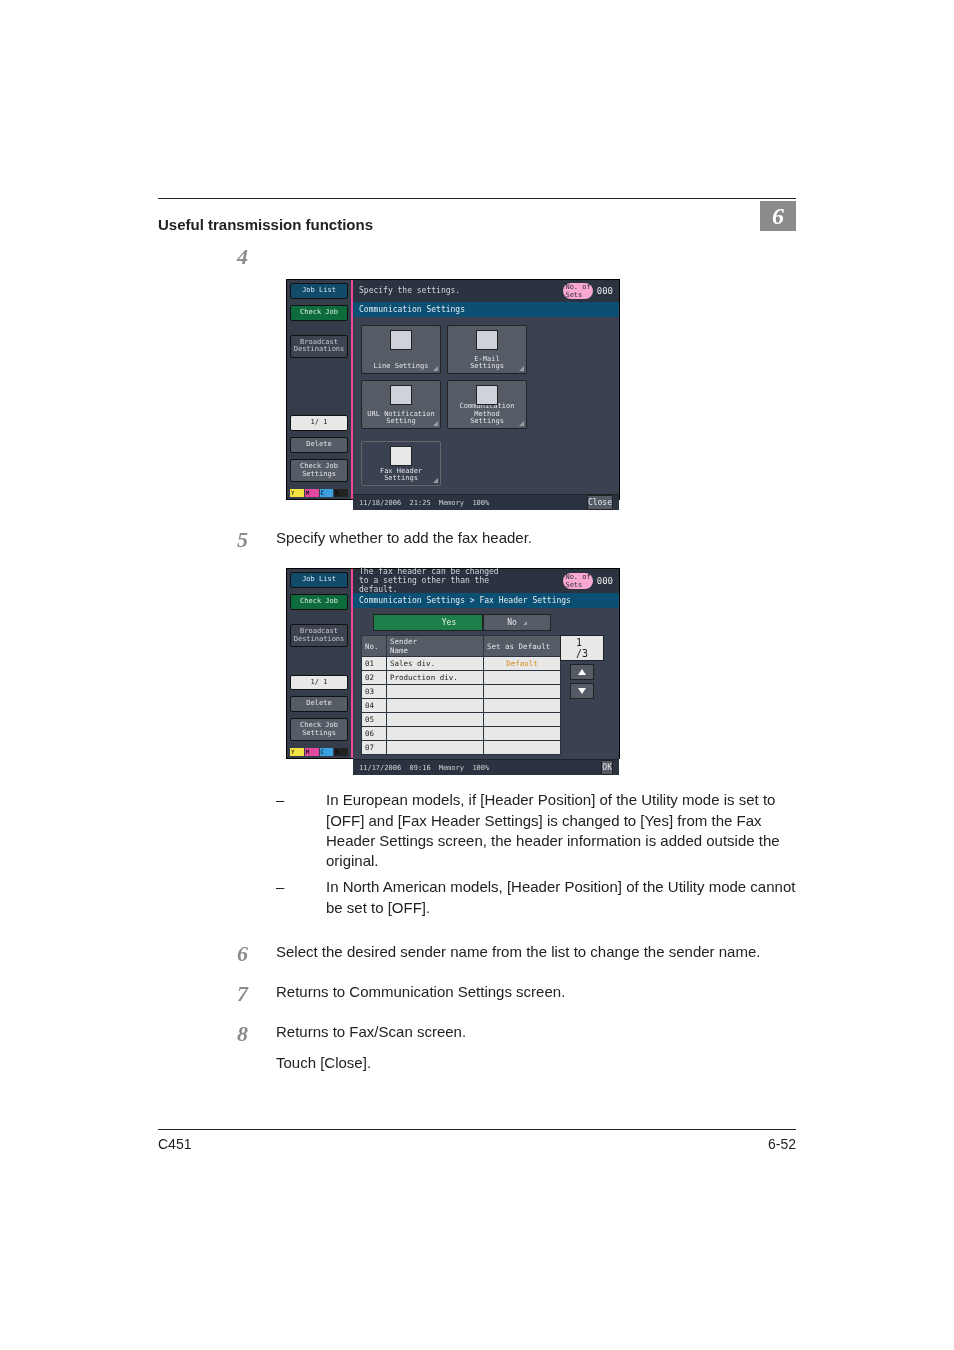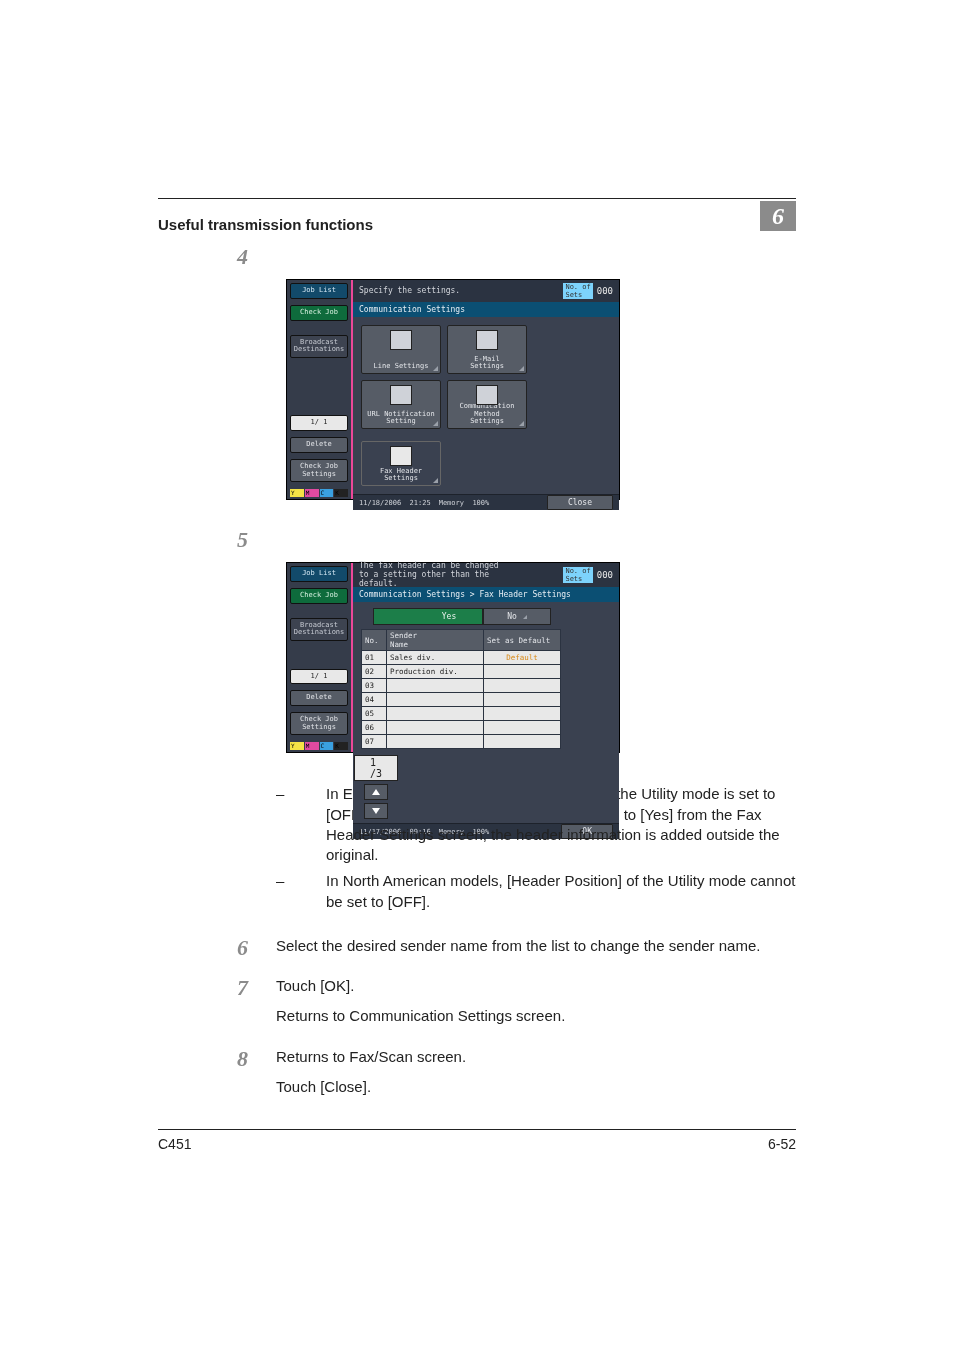--- a/index.html
+++ b/index.html
@@ -166,21 +166,21 @@
     display:flex;
     align-items:center;
     justify-content:space-between;
     padding:3px 6px;
     height:18px;
     background:#2b3341;
     gap:8px;
   }
   .top-text { color:#d2d5db; font-size:8px; line-height:1.1; max-width: 160px; }
   .top-right { display:flex; align-items:center; gap:4px; }
-  .copies-box { background:#7dd3fc; color:#333; padding:0 2px; font-size:7px; }
+  .copies-box { background:#f9a8d4; color:#333; padding:0 2px; font-size:7px;border-radius:8px; }
   .copies-num { color:#e8e8e8; font-size:9px; }
 
   .blue-bar {
     background:#0b4f73;
     color:#e5edf3;
     padding:3px 6px;
     font-size:8px;
   }
 
   .panel-body {
@@ -242,21 +242,21 @@
     align-items:center;
     justify-content:space-between;
     padding:0 6px;
     border-top:1px solid #1d222b;
   }
   .bb-left { display:flex; gap:8px; font-size:7px; color:#cfd2d8; }
   .bb-btn {
     background:#565c66;
     color:#e3e5e9;
     border:1px solid #222;
-    padding:2px 20px;
+    padding:2px 0;
     font-size:8px;
     border-radius:1px;
   }
 
   
   .panel-body2 {
     flex:1;
     background:#3a4150;
     padding:6px 8px 4px 8px;
     position:relative;
@@ -272,21 +272,21 @@
   .yn-yes { background:#1c7e49; color:#eaf3ee;padding-left:42px; }
   .yn-no { background:#565c66; color:#e3e5e9; }
   .yn-no .corner2 {
     display:inline-block;
     width:0;height:0;
     border-left:4px solid transparent;
     border-bottom:4px solid #9aa0a9;
     margin-left:6px;
     vertical-align:middle;
   }
-  .table-wrap { display:flex; gap:6px;flex-direction:column; }
+  .table-wrap { display:flex; gap:6px; }
   .tbl {
     border-collapse:collapse;
     font-size:7.5px;
     background:#e8e8e8;
     color:#222;
     width:200px;
   }
   .tbl th, .tbl td {
     border:1px solid #2b3341;
     padding:1px 3px;
@@ -403,20 +403,23 @@
           <span><span>11/18/2006</span>&nbsp;&nbsp;<span>21:25</span></span>
           <span><span>Memory</span>&nbsp;&nbsp;<span>100%</span></span>
         </div>
         <div class="bb-btn">Close</div>
       </div>
     </div>
   </div>
 
   <div class="step">
     <div class="step-num">5</div>
+    <div class="step-body">
+      <p>Specify whether to add the fax header.</p>
+    </div>
   </div>
 
   <div class="screenshot ss2">
     <div class="left-col">
       <div class="lc-btn lc-joblist">Job List</div>
       <div class="lc-btn lc-check">Check Job</div>
       <div style="height:8px"></div>
       <div class="lc-btn lc-broadcast">Broadcast<br>Destinations</div>
       <div style="flex:1"></div>
       <div class="lc-btn lc-page">1/  1</div>
@@ -531,21 +534,20 @@
   <div class="step">
     <div class="step-num">6</div>
     <div class="step-body">
         <p>Select the desired sender name from the list to change the sender name.</p>
       </div>
   </div>
 
   <div class="step">
     <div class="step-num">7</div>
     <div class="step-body">
-      <p>Touch [OK].</p>
       <p>Returns to Communication Settings screen.</p>
     </div>
   </div>
 
   <div class="step">
     <div class="step-num">8</div>
     <div class="step-body">
       <p>Returns to Fax/Scan screen.</p>
       <p>Touch [Close].</p>
     </div>

